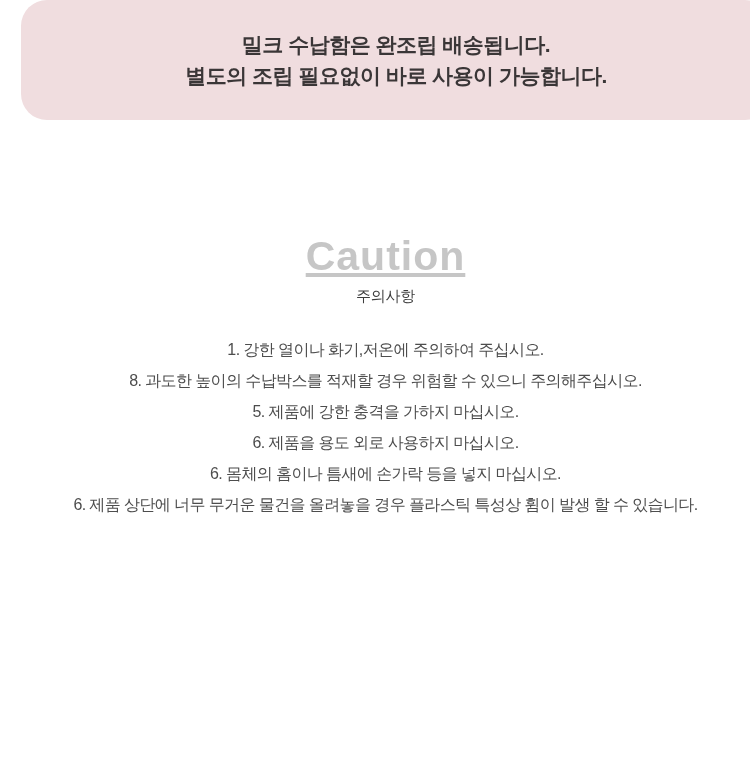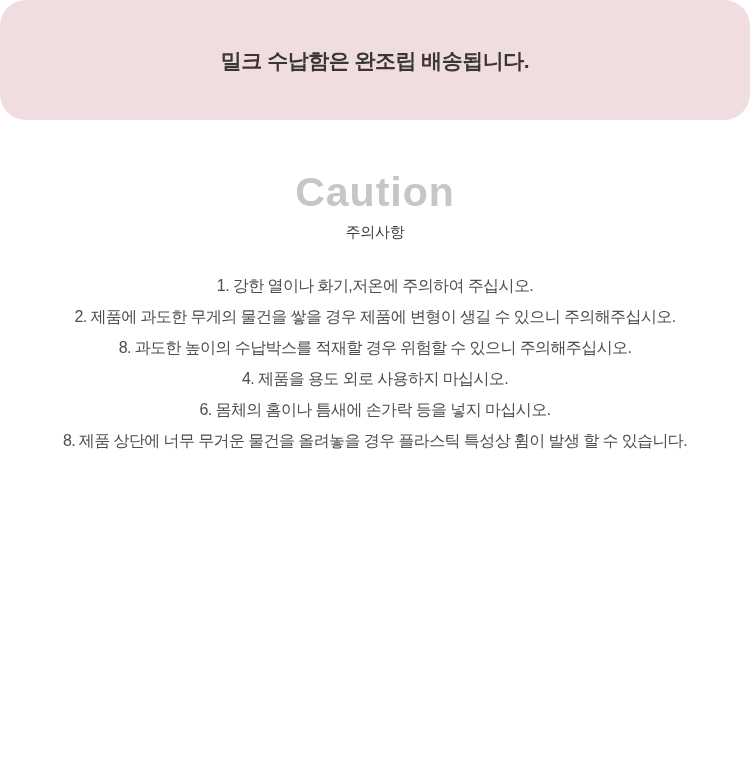--- a/index.html
+++ b/index.html
@@ -7,47 +7,49 @@
     background: #ffffff;
     font-family: "Liberation Sans", "DejaVu Sans", sans-serif;
   }
   .page {
     position: relative;
     width: 750px;
     height: 761px;
     margin: 0 auto;
     background: #ffffff;
     overflow: hidden;
+    padding-left: 21px;
   }
   .banner {
     width: 750px;
     height: 120px;
     background: #f0dddf;
     border-radius: 26px;
     display: flex;
     flex-direction: column;
     justify-content: center;
     align-items: center;
   }
   .banner p {
     font-size: 21px;
     line-height: 31px;
     font-weight: 600;
     color: #3a3637;
     letter-spacing: -0.5px;
     text-align: center;
   }
   .caution-title {
-    margin-top: 52px;
+    margin-top: 116px;
     text-align: center;
     font-size: 41px;
     line-height: 41px;
     font-weight: 800;
     letter-spacing: 1px;
     color: #c6c6c6;
+    text-decoration: underline;
   }
   .caution-subtitle {
     margin-top: 10px;
     text-align: center;
     font-size: 15px;
     line-height: 18px;
     font-weight: 400;
     color: #3c3c3c;
     letter-spacing: -0.3px;
   }
@@ -63,28 +65,29 @@
     letter-spacing: -0.6px;
   }
 </style>
 </head>
 <body>
 
 <div class="page">
 
   <div class="banner">
     <p>밀크 수납함은 완조립 배송됩니다.</p>
+    <p>별도의 조립 필요없이 바로 사용이 가능합니다.</p>
   </div>
 
   <div class="caution-title">Caution</div>
 
   <div class="caution-subtitle">주의사항</div>
 
   <div class="caution-list">
     <p>1. 강한 열이나 화기,저온에 주의하여 주십시오.</p>
-    <p>2. 제품에 과도한 무게의 물건을 쌓을 경우 제품에 변형이 생길 수 있으니 주의해주십시오.</p>
     <p>8. 과도한 높이의 수납박스를 적재할 경우 위험할 수 있으니 주의해주십시오.</p>
-    <p>4. 제품을 용도 외로 사용하지 마십시오.</p>
+    <p>5. 제품에 강한 충격을 가하지 마십시오.</p>
+    <p>6. 제품을 용도 외로 사용하지 마십시오.</p>
     <p>6. 몸체의 홈이나 틈새에 손가락 등을 넣지 마십시오.</p>
-    <p>8. 제품 상단에 너무 무거운 물건을 올려놓을 경우 플라스틱 특성상 휨이 발생 할 수 있습니다.</p>
+    <p>6. 제품 상단에 너무 무거운 물건을 올려놓을 경우 플라스틱 특성상 휨이 발생 할 수 있습니다.</p>
   </div>
 
 </div>
 
 </body></html>

